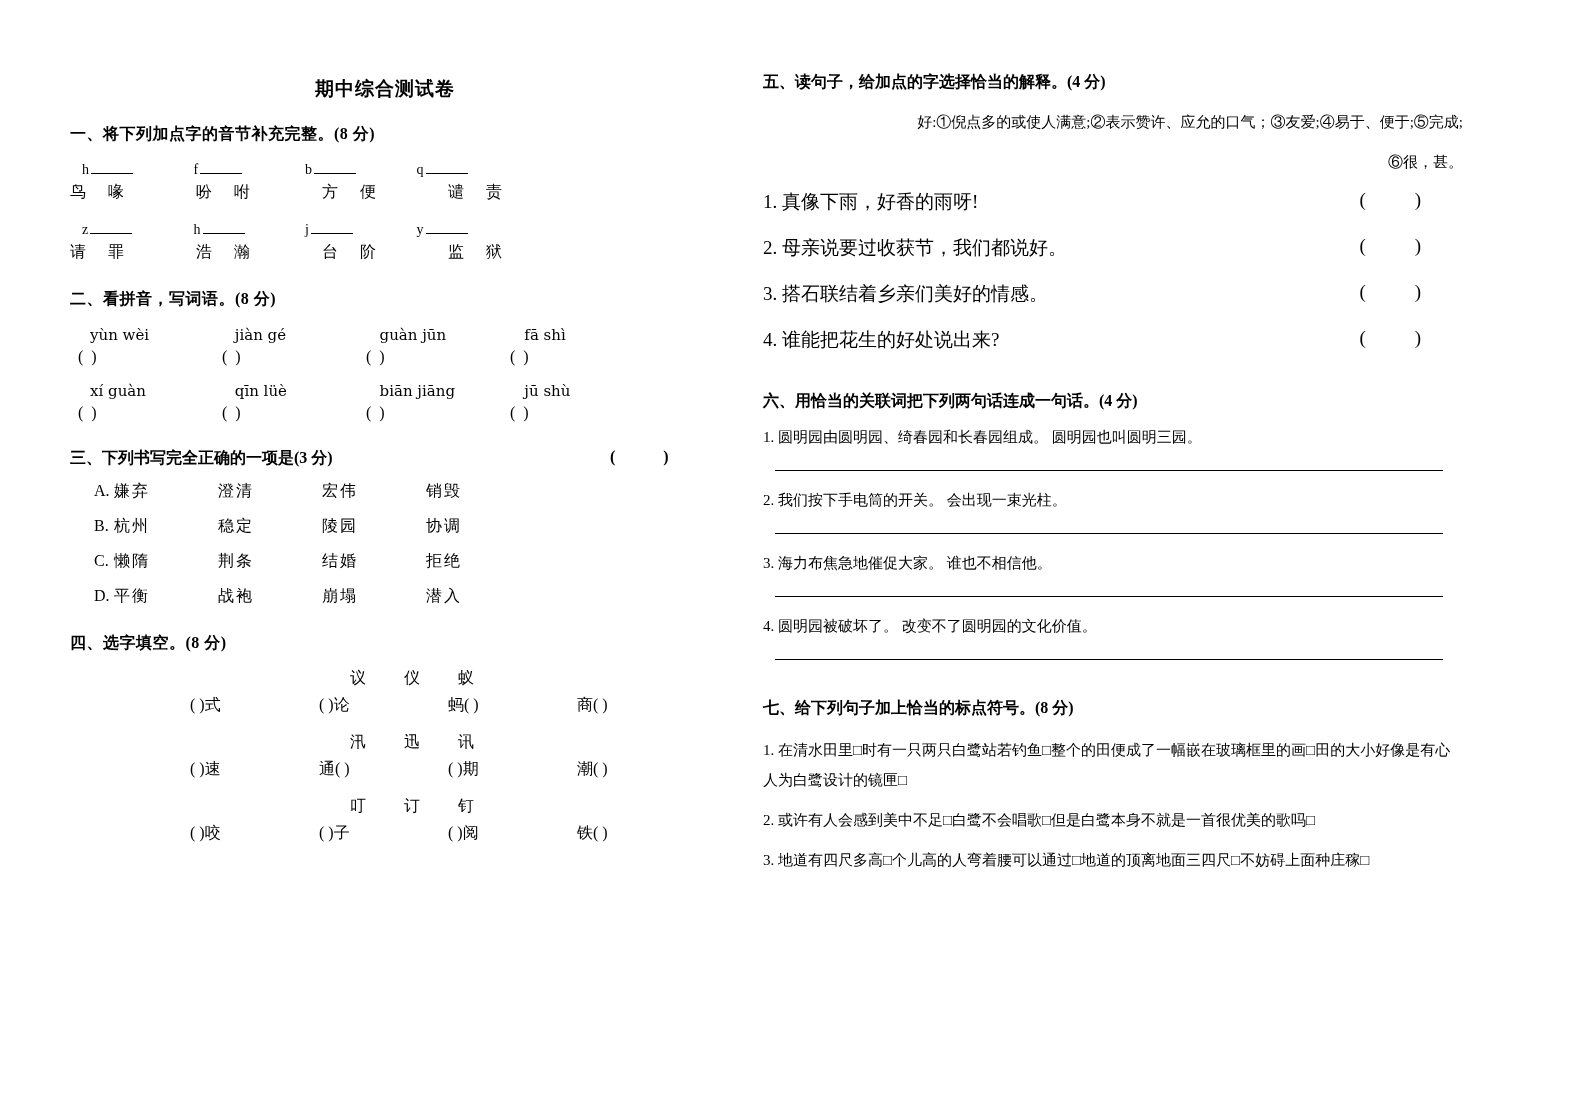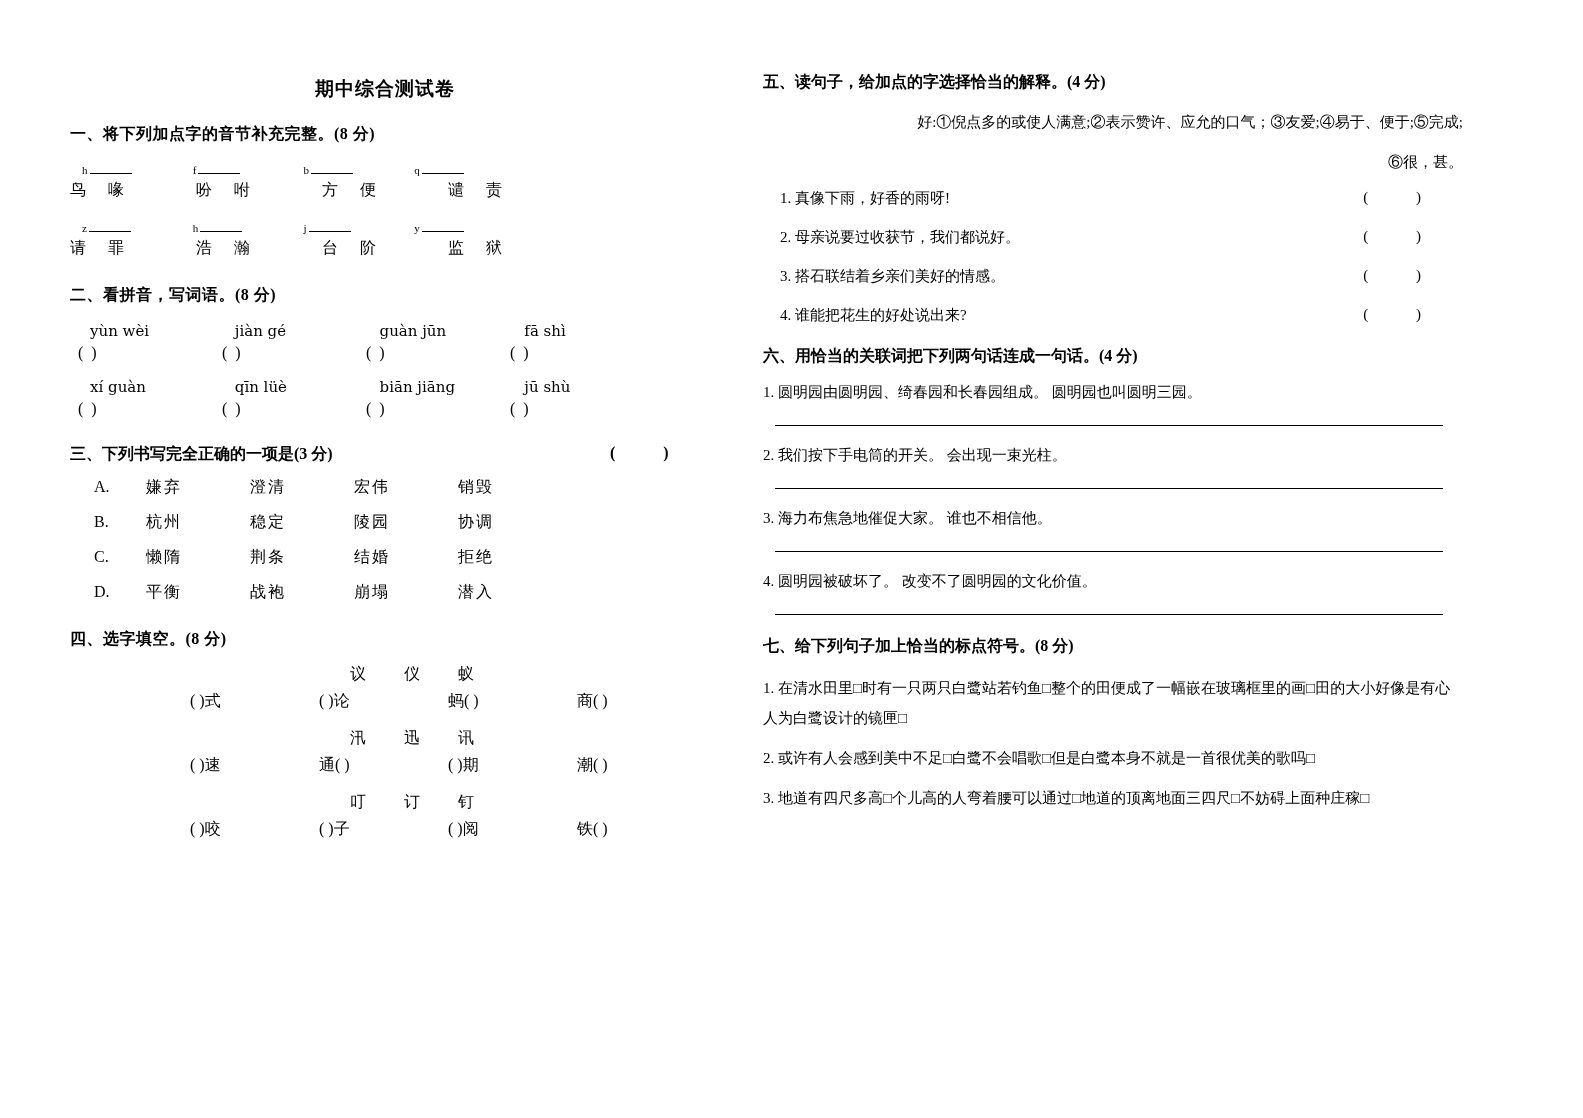--- a/index.html
+++ b/index.html
@@ -48,21 +48,21 @@
     margin: 0 0 14px 0;
     letter-spacing: 0.5px;
   }
   .sec-head.spaced {
     margin-top: 26px;
   }
   
   .pinyin-slots {
     margin: 14px 0 2px 0;
     padding-left: 12px;
-    font-size: 11px;
+    font-size: 14px;
   }
   .pinyin-slots span.slot {
     display: inline-block;
     width: 108px;
   }
   .pinyin-slots .ul {
     border-bottom: 1px solid #000;
     display: inline-block;
     width: 42px;
     height: 14px;
@@ -120,21 +120,20 @@
     padding-left: 24px;
   }
   .opt-row span.lbl {
     display: inline-block;
     width: 16px;
   }
   .opt-row span.ow {
     display: inline-block;
     width: 100px;
     letter-spacing: 2px;
-    text-align: center;
   }
   
   .char-row {
     font-size: 16px;
     margin: 14px 0 6px 0;
     padding-left: 280px;
     letter-spacing: 0;
   }
   .char-row span.c {
     display: inline-block;
@@ -150,31 +149,31 @@
     display: inline-block;
     width: 125px;
   }
   
   .r-head {
     font-size: 16px;
     font-weight: bold;
     margin: 0 0 16px 0;
   }
   .r-head.gap {
-    margin-top: 21px;
+    margin-top: 38px;
   }
   .r-text {
     font-size: 15px;
     line-height: 26px;
     margin: 0 0 14px 0;
     text-align: right;
   }
   .q-line {
-    font-size: 15px;
-    margin: 0 0 20px 17px;
+    font-size: 19px;
+    margin: 0 0 20px 0;
     position: relative;
     padding-right: 120px;
   }
   .q-line .ans {
     position: absolute;
     right: 20px;
     top: 0;
     letter-spacing: 22px;
   }
   .link-q {

